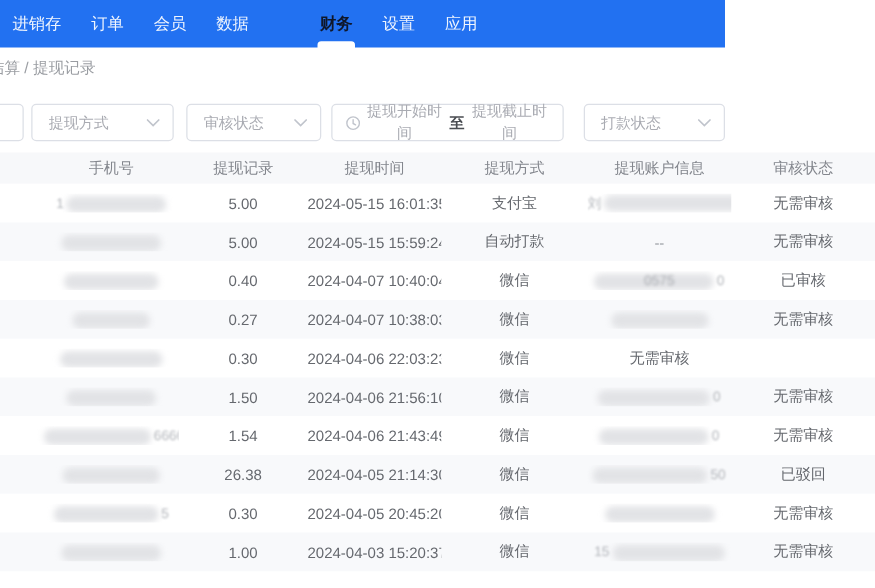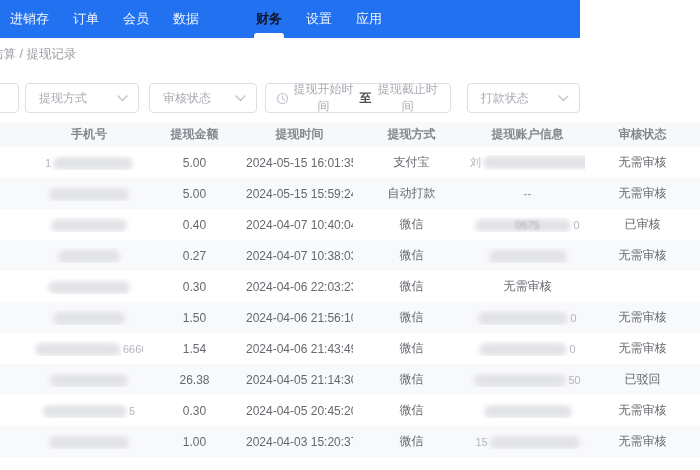--- a/index.html
+++ b/index.html
@@ -31,21 +31,21 @@
   .sel-3 { width:134px; margin-left:16px; }
   .daterange { width:224px; margin-left:8px; padding:0 8px 0 10px; cursor:pointer; }
   .daterange .dr-start,.daterange .dr-end { flex:1; text-align:center; }
   .daterange .dr-sep { color:#4a4d52; font-weight:bold; padding:0 2px; }
   .chev { flex:none; }
 
   
   .table { margin-top:9px; width:700px; }
   .thead,.trow { display:grid; grid-template-columns:143px 103px 107px 117px 115px 115px;
     align-items:center; }
-  .thead { height:25px; background:#f7f8fa; font-size:12px; font-weight:bold; color:#83868d; }
+  .thead { height:25px; background:#f7f8fa; font-size:12px; font-weight:normal; color:#83868d; }
   .trow { height:31px; font-size:12px; color:#65686e; background:#fff; }
   .trow:nth-child(even) { background:#f8f9fb; }
   .thead > div,.trow > div { text-align:center; overflow:hidden; white-space:nowrap; }
   .thead > .c1,.trow > .c1 { padding-left:35px; }
 
   .pillwrap { position:relative; display:inline-flex; align-items:center; gap:2px;
     vertical-align:middle; }
   .pill { display:inline-block; height:13px; border-radius:7px; background:#e2e3e6;
     filter:blur(2.5px); }
   .frag { font-size:11px; color:#b2b5ba; filter:blur(.7px); }
@@ -101,21 +101,21 @@
       <span>打款状态</span>
       <svg class="chev" width="11" height="7" viewBox="0 0 11 7">
           <path d="M1 1l4.5 4.5L10 1" stroke="#c0c4cc" stroke-width="1.4" fill="none" stroke-linecap="round"></path>
         </svg>
     </div>
   </div>
 
   <div class="table">
     <div class="thead">
         <div class="c1">手机号</div>
-        <div class="c2">提现金额</div>
+        <div class="c2">提现记录</div>
         <div class="c3">提现时间</div>
         <div class="c4">提现方式</div>
         <div class="c5">提现账户信息</div>
         <div class="c6">审核状态</div>
       </div>
     <div class="tbody">
         <div class="trow">
           <div class="c1"><span class="pillwrap">
               <span class="frag">1</span>
               <span class="pill" style="width: 80px;"></span>

